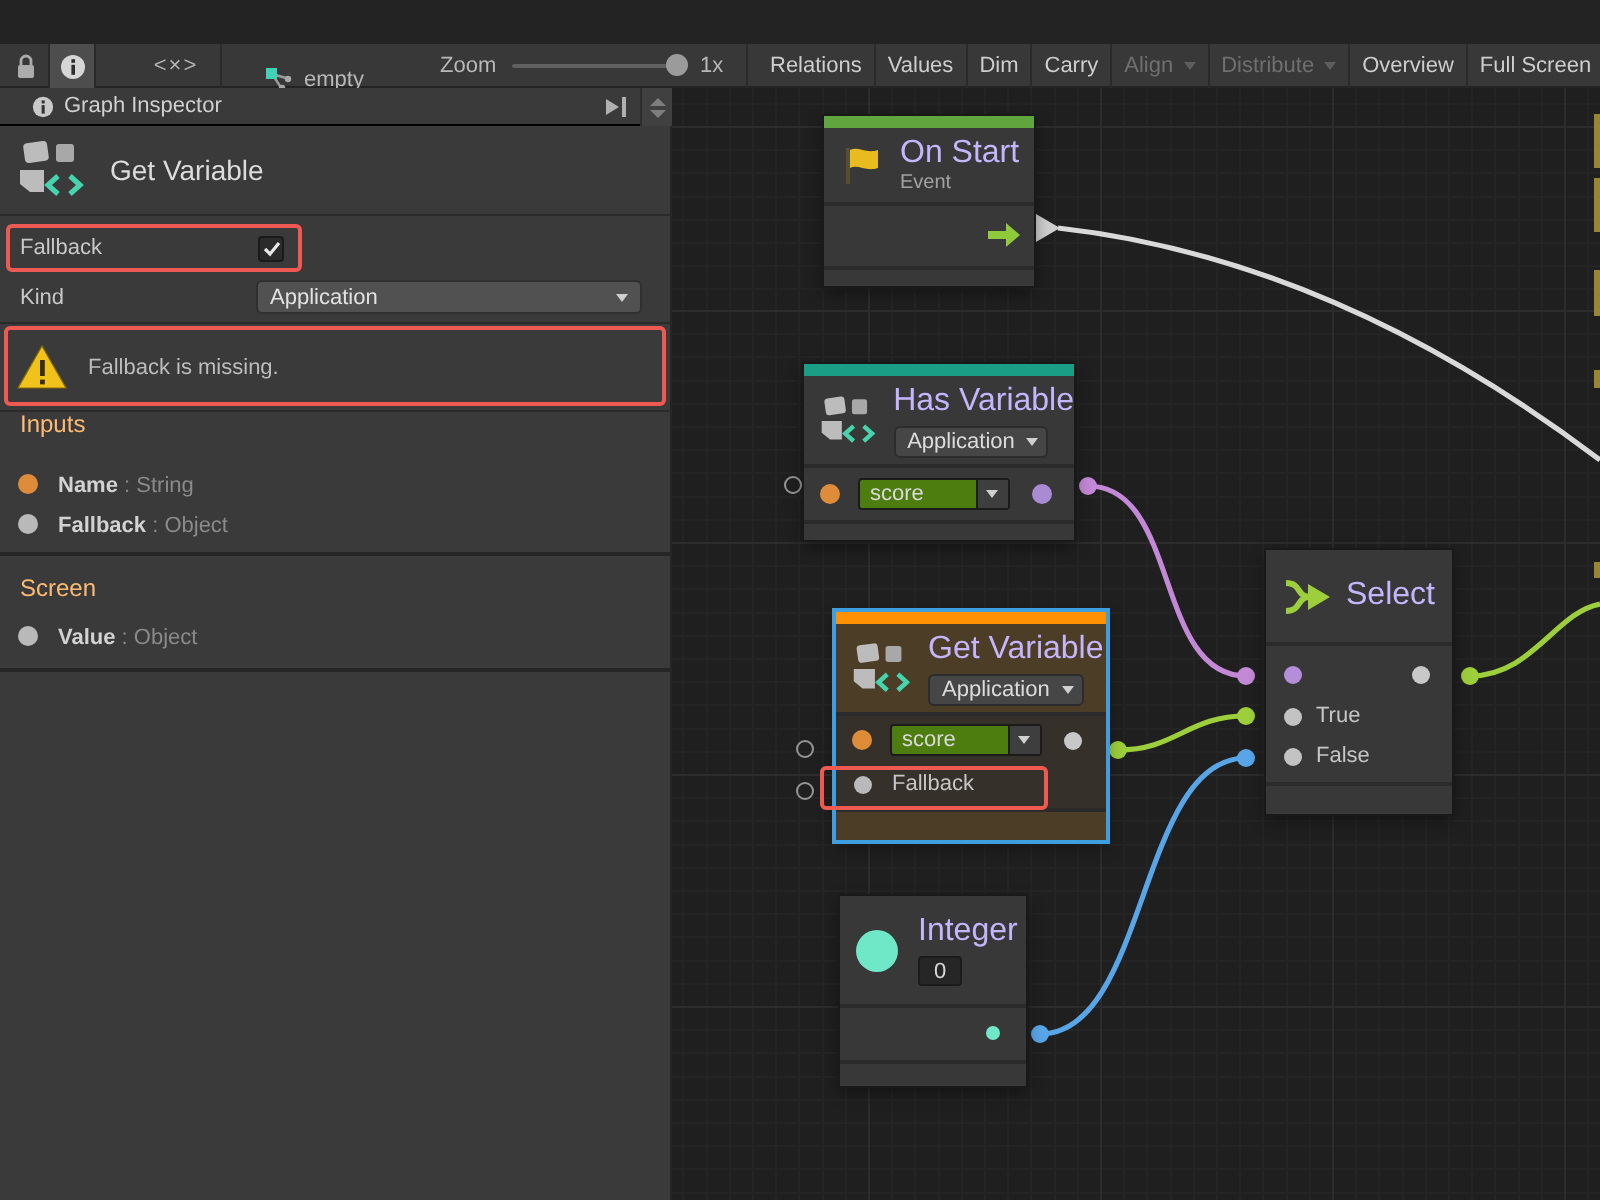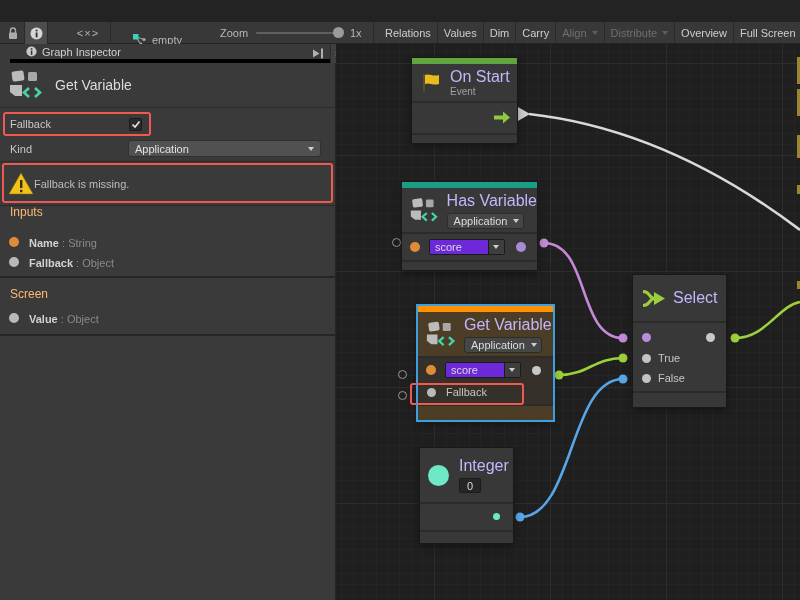--- a/index.html
+++ b/index.html
@@ -35,40 +35,40 @@
   .tb-btn{height:22px;display:flex;align-items:center;padding:0 6px;font-size:11px;color:#cecece;
     border-right:1px solid #2a2a2a;white-space:nowrap;}
   .tb-btn.disabled{color:#6f6f6f;}
   .caret{width:0;height:0;border-left:3.5px solid transparent;border-right:3.5px solid transparent;
     border-top:4px solid #8f8f8f;margin-left:5px;display:inline-block;}
   .tb-btn.disabled .caret{border-top-color:#5e5e5e;}
 
   
   .inspector{position:absolute;left:0;top:44px;width:336px;height:556px;background:#3a3a3a;
     border-right:1px solid #252525;box-sizing:border-box;}
-  .insp-header{position:absolute;left:0;top:0;width:336px;height:19px;border-bottom:4px solid #000000;
-    display:flex;align-items:center;gap:5px;padding-left:16px;box-sizing:border-box;margin-left:10px;}
+  .insp-header{position:absolute;left:0;top:0;width:336px;height:19px;border-bottom:1px solid #000000;
+    display:flex;align-items:center;gap:5px;padding-left:16px;box-sizing:border-box;}
   .insp-title{font-size:11px;color:#d0d0d0;}
   .expand-ic{position:absolute;right:22px;top:4px;}
   .scrollarrows{position:absolute;right:0;top:0;width:16px;height:19px;background:#404040;border-left:1px solid #2d2d2d;
     display:flex;flex-direction:column;align-items:center;justify-content:center;gap:2px;box-sizing:border-box;}
   .tri-up{width:0;height:0;border-left:4px solid transparent;border-right:4px solid transparent;border-bottom:4px solid #7d7d7d;}
   .tri-dn{width:0;height:0;border-left:4px solid transparent;border-right:4px solid transparent;border-top:4px solid #7d7d7d;}
   .unit-head{position:absolute;left:0;top:19px;width:336px;height:44px;display:flex;align-items:center;gap:12px;padding-left:9px;box-sizing:border-box;}
   .unit-title{font-size:14px;color:#dcdcdc;}
   .insp-div{position:absolute;left:0;width:336px;height:1px;background:#2a2a2a;}
   .insp-row-label{font-size:11px;color:#c8c8c8;}
   .row-fallback{position:absolute;left:10px;top:68px;height:24px;display:flex;align-items:center;}
   .checkbox{position:absolute;left:129px;top:74px;width:13px;height:13px;background:#2b2b2b;border:1px solid #1a1a1a;
     border-radius:2px;display:flex;align-items:center;justify-content:center;box-sizing:border-box;}
   .row-kind-label{position:absolute;left:10px;top:96px;height:17px;display:flex;align-items:center;}
   .dropdown{position:absolute;left:128px;top:96px;width:193px;height:17px;background:#515151;border:1px solid #303030;
     border-radius:3px;display:flex;align-items:center;padding-left:6px;box-sizing:border-box;font-size:11px;color:#e2e2e2;}
   .dropdown .caret{position:absolute;right:6px;border-top-color:#cfcfcf;}
-  .warn-row{position:absolute;left:8px;top:125px;width:320px;height:30px;display:flex;align-items:center;}
+  .warn-row{position:absolute;left:8px;top:125px;width:320px;height:30px;display:flex;align-items:center;gap:10px;}
   .warn-text{font-size:11px;color:#bdbdbd;}
   .sec-header{position:absolute;left:10px;font-size:12px;color:#fdba74;}
   .port-row{position:absolute;left:9px;height:20px;display:flex;align-items:center;gap:10px;}
   .pdot{width:10px;height:10px;border-radius:50%;}
   .pname{font-size:11px;font-weight:bold;color:#d2d2d2;}
   .ptype{font-size:11px;color:#8a8a8a;}
   .hl-rect{position:absolute;border:2px solid var(--highlight_red);border-radius:3px;box-sizing:border-box;pointer-events:none;z-index:30;}
 
   
   .canvas{position:absolute;left:336px;top:44px;width:464px;height:556px;background:#1f1f1f;
@@ -82,21 +82,21 @@
   .node{position:absolute;background:#383838;box-shadow:0 0 0 1px #191919,0 3px 8px rgba(0,0,0,.45);z-index:2;}
   .node .cbar{height:6px;}
   .node .ndiv{height:2px;background:#2b2b2b;}
   .node .header{display:flex;align-items:center;gap:8px;padding-left:8px;box-sizing:border-box;}
   .ntitle{font-size:16px;color:#c4b5fd;white-space:nowrap;}
   .nsub{font-size:10px;color:#a2a2a2;}
   .npill{margin-top:3px;height:16px;background:#464646;border:1px solid #2c2c2c;border-radius:3px;
     display:inline-flex;align-items:center;padding:0 16px 0 6px;position:relative;font-size:11px;color:#dcdcdc;box-sizing:border-box;}
   .npill .caret{position:absolute;right:4px;border-top-color:#cfcfcf;}
   .ndot{position:absolute;border-radius:50%;}
-  .tfield{position:absolute;height:16px;display:flex;background:#6d28d9;border:1px solid #1b1b1b;border-radius:2px;box-sizing:border-box;}
+  .tfield{position:absolute;height:16px;display:flex;background:#4d7c0f;border:1px solid #1b1b1b;border-radius:2px;box-sizing:border-box;}
   .tfield .txt{font-size:11px;color:#dadada;padding:1px 4px 0 5px;}
   .tfield .arrowbtn{width:16px;background:#3e3e3e;border-left:1px solid #1b1b1b;display:flex;align-items:center;justify-content:center;}
   .nlabel{position:absolute;font-size:11px;color:#c6c6c6;}
   .footer{position:absolute;left:0;right:0;bottom:0;}
   .free-circle{position:absolute;width:9px;height:9px;border:1.5px solid #969696;border-radius:50%;box-sizing:border-box;z-index:2;}
   .sliver{position:absolute;right:0;width:3px;background:#9b8530;z-index:2;}
 
   
   .n-onstart{left:76px;top:14px;width:105px;height:85px;}
   .n-hasvar{left:66px;top:138px;width:135px;height:88px;}

